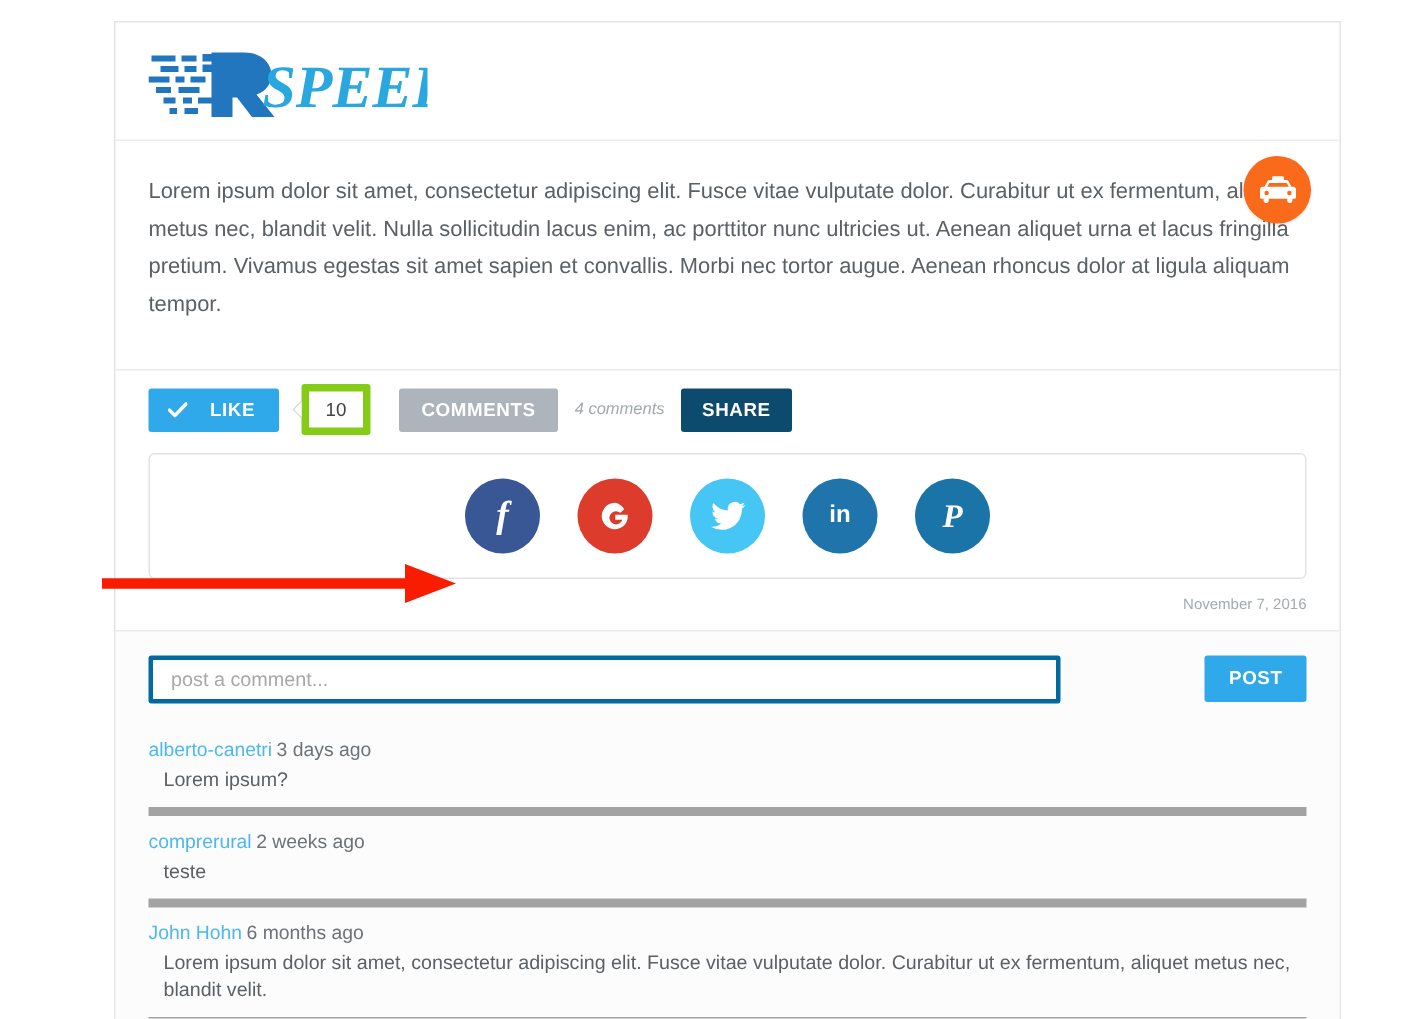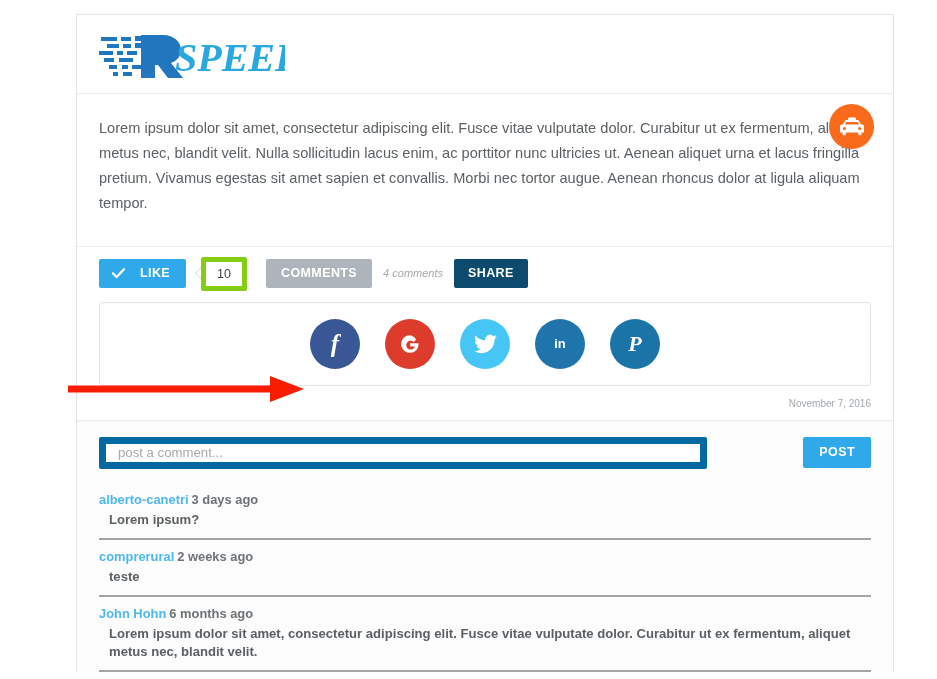--- a/index.html
+++ b/index.html
@@ -191,21 +191,21 @@
   .s-pi { background: #1b74a8; }
 
   .social .glyph {
     font-family: "Liberation Serif", serif;
     font-size: 25px;
     line-height: 1;
     font-weight: bold;
   }
   .social .glyph-sans {
     font-family: "Liberation Sans", sans-serif;
-    font-size: 13px;
+    font-size: 16px;
     font-weight: bold;
     line-height: 1;
   }
 
   
   .post-date {
     text-align: right;
     padding: 12px 22px 11px 22px;
     font-size: 10px;
     color: #a4a9ad;
@@ -214,21 +214,21 @@
   
   .composer-wrap {
     border-top: 1px solid #ececec;
     background: #fcfcfc;
     padding: 16px 22px 14px 22px;
     display: flex;
     align-items: center;
   }
   .comment-input {
     flex: 1;
-    border: 7px solid #0369a1;
+    border: 3px solid #0369a1;
     background: #ffffff;
     border-radius: 2px;
     padding: 9px 12px;
     font-size: 13.2px;
     color: #555;
     font-family: "Liberation Sans", sans-serif;
     outline: none;
     box-sizing: border-box;
     height: 32px;
   }
@@ -241,22 +241,21 @@
     font-size: 12.5px;
   }
 
   
   .comment-list {
     background: #fcfcfc;
     padding: 0 22px;
   }
   .comment {
     padding: 8px 0 9px 0;
-    border-bottom: 2px solid #a3a3a3;
-    font-weight: bold;
+    border-bottom: 6px solid #a3a3a3;
   }
   .comment-meta {
     font-size: 12.9px;
     line-height: 18px;
   }
   .comment-author {
     color: #4eb8ec;
     cursor: pointer;
   }
   .comment-time {

